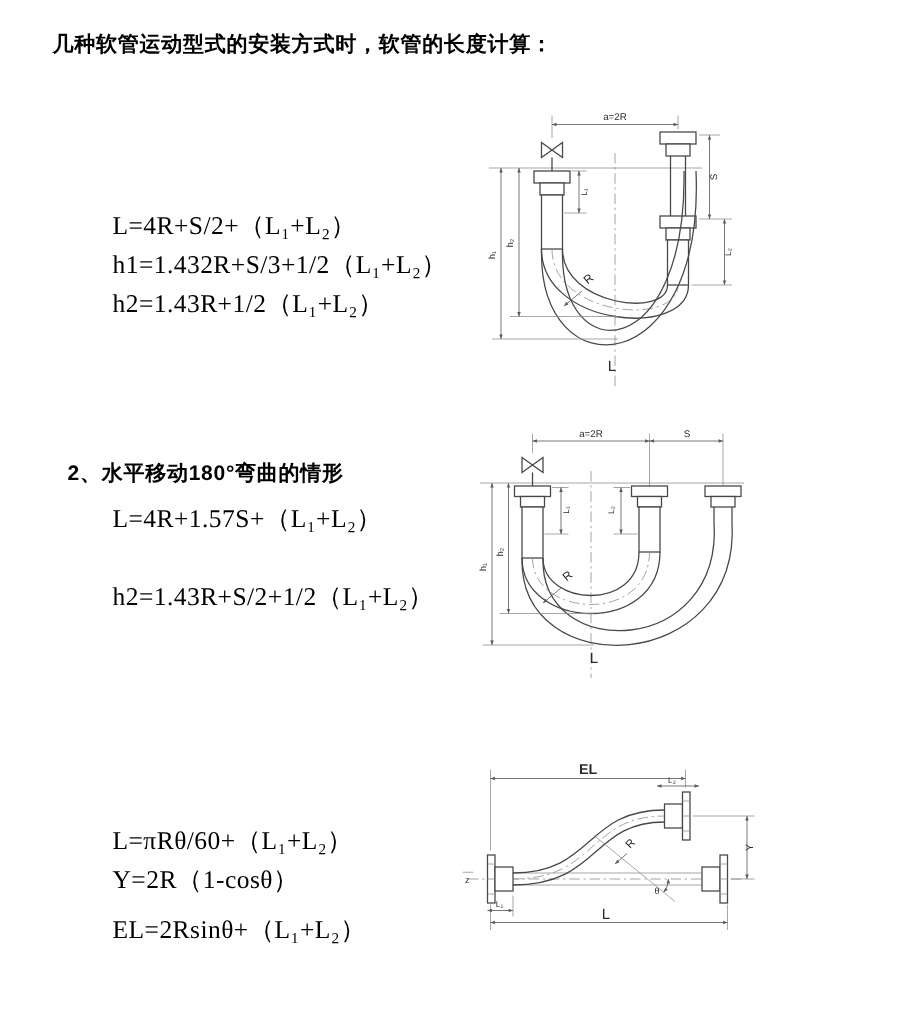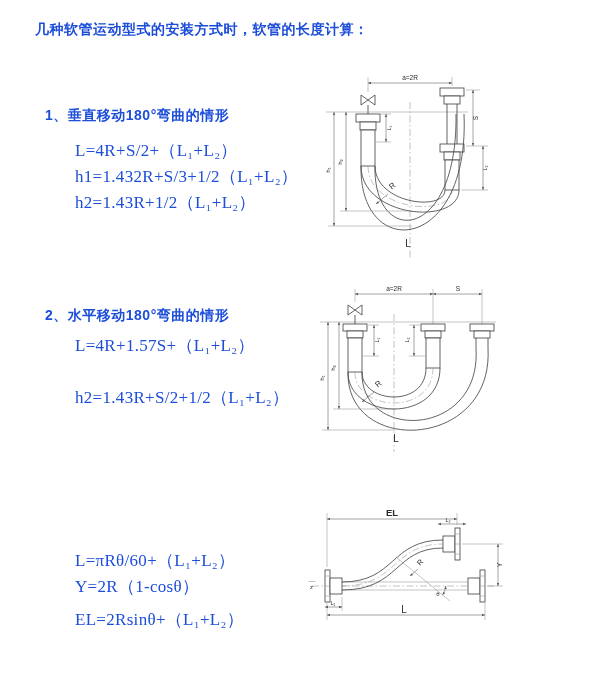--- a/index.html
+++ b/index.html
@@ -1,36 +1,35 @@
 <!DOCTYPE html>
 <html><head>
 <meta charset="utf-8">
 <style>
   html,body{margin:0;padding:0;background:#fff;}
   .page{position:relative;width:600px;height:675px;background:#ffffff;overflow:hidden;
-        font-family:"Liberation Sans","DejaVu Sans",sans-serif;color:#1d4ed8;}
+        font-family:"Liberation Sans","DejaVu Sans",sans-serif;color:#000000;}
   .title{position:absolute;left:35px;top:21px;font-size:14px;font-weight:bold;letter-spacing:.5px;}
   .heading{position:absolute;left:45px;font-size:14px;font-weight:bold;letter-spacing:.5px;}
   .formula{position:absolute;left:75px;font-size:17px;letter-spacing:.3px;font-family:Liberation Serif, serif;}
   svg{position:absolute;overflow:visible;}
   .main{stroke:#474747;stroke-width:.85;fill:none;}
   .fit{fill:#ffffff;stroke:#474747;stroke-width:.85;}
   .thin{stroke:#8a8a8a;stroke-width:.5;fill:none;}
   .dim{stroke:#5a5a5a;stroke-width:.55;fill:none;}
   .cl{stroke:#909090;stroke-width:.55;fill:none;stroke-dasharray:7 2.5 1.5 2.5;}
   .lbl{fill:#2b2b2b;font-family:"Liberation Sans","DejaVu Sans",sans-serif;}
 </style>
 </head>
 <body>
 
 <div class="page">
 
   <div class="title">几种软管运动型式的安装方式时，软管的长度计算：</div>
 
-  <div class="heading" style="top:107px">1、垂直移动180°弯曲的情形</div>
   <div class="formula" style="top:139px">L=4R+S/2+（L₁+L₂）</div>
   <div class="formula" style="top:165px">h1=1.432R+S/3+1/2（L₁+L₂）</div>
   <div class="formula" style="top:191px">h2=1.43R+1/2（L₁+L₂）</div>
 
   <div class="heading" style="top:307px">2、水平移动180°弯曲的情形</div>
   <div class="formula" style="top:334px">L=4R+1.57S+（L₁+L₂）</div>
   <div class="formula" style="top:386px">h2=1.43R+S/2+1/2（L₁+L₂）</div>
 
   <div class="formula" style="top:549px">L=πRθ/60+（L₁+L₂）</div>
   <div class="formula" style="top:575px">Y=2R（1-cosθ）</div>

